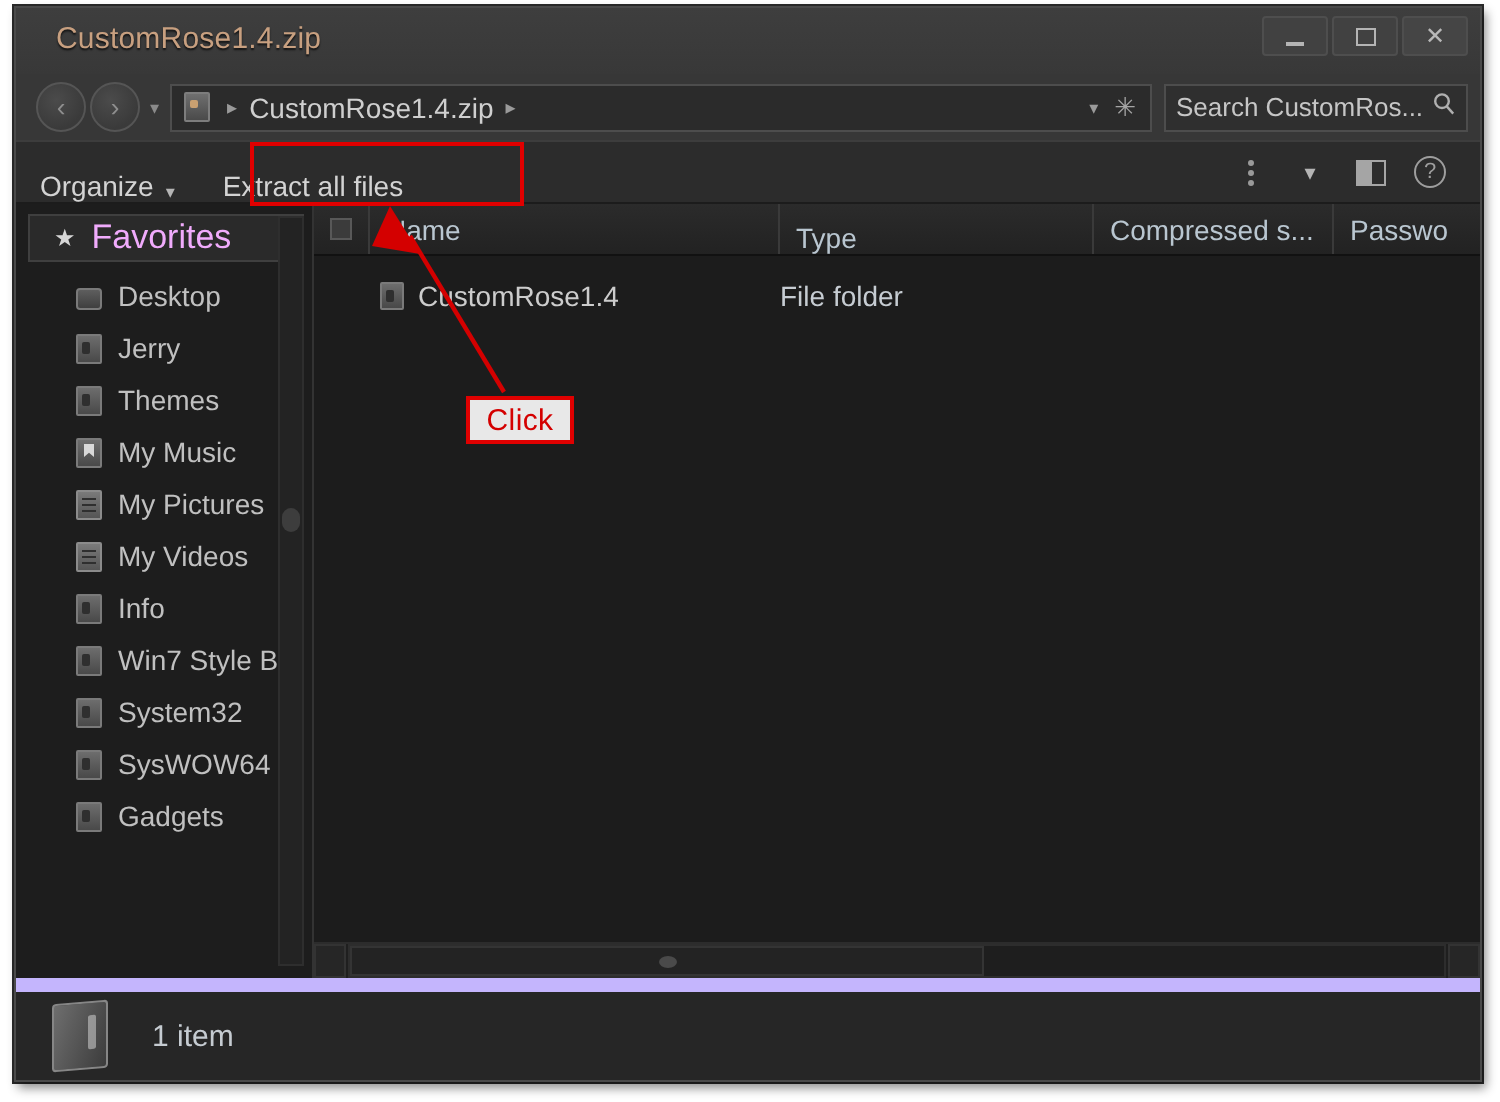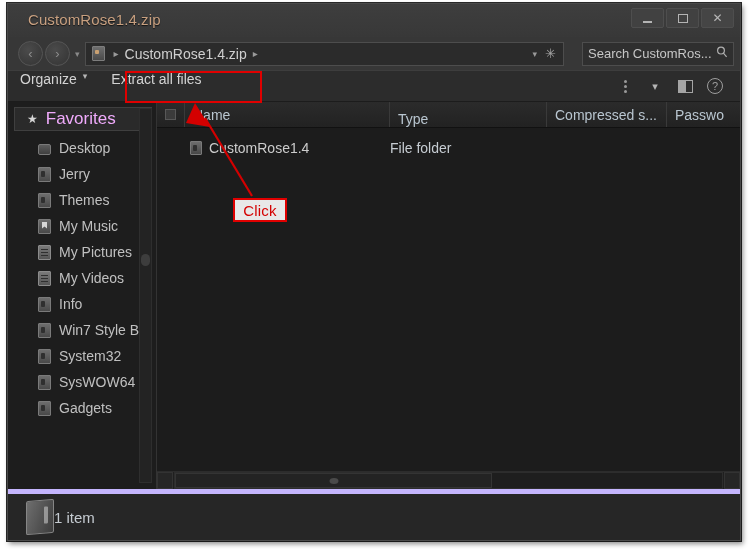--- a/index.html
+++ b/index.html
@@ -140,21 +140,21 @@
     display: flex; align-items: center; gap: 8px;
     padding-right: 3px;
     flex: 0 0 auto;
   }
   .addr-down { color: #9a9a9a; font-size: 9px; }
   .addr-refresh { color: #a5a5a5; font-size: 13px; }
   .searchbox {
     width: 152px; height: 24px;
     background: #2f2f2f;
     border: 1px solid #4d4d4d;
-    margin-left: 18px;
+    margin-left: 6px;
     display: flex; align-items: center;
     padding: 0 5px;
     flex: 0 0 auto;
   }
   .search-text {
     color: #c6c6c6; font-size: 13px; white-space: nowrap; overflow: hidden;
     flex: 1 1 auto;
   }
   .search-icon { color: #b0b0b0; font-size: 13px; flex: 0 0 auto;}
 
@@ -167,21 +167,21 @@
     border-bottom: 1px solid #1c1c1c;
     display: flex;
     align-items: center;
     flex: 0 0 auto;
   }
   .tb-item {
     color: #d3d3d3;
     font-size: 14px;
     padding: 0 12px;
     height: 100%;
-    display: flex; align-items: flex-start; gap: 6px;
+    display: flex; align-items: flex-end; gap: 6px;
     white-space: nowrap;
   }
   .tb-caret { font-size: 9px; color: #b5b5b5; }
   .tb-extract {
     position: relative;
   }
   .tb-right {
     margin-left: auto;
     display: flex; align-items: center; gap: 0px;
     padding-right: 10px;
@@ -406,24 +406,25 @@
     width: 9px; height: 6px;
     background: #4a4a4a;
     border-radius: 50%;
   }
 
   
   .statusbar {
     height: 51px;
     flex: 0 0 auto;
     background: #262626;
-    border-top: 5px solid #c4b5fd;
+    border-top: 7px solid #c4b5fd;
     display: flex;
     align-items: center;
     padding-left: 18px;
+    gap: 22px;
   }
   .status-icon {
     width: 28px; height: 34px;
     background: linear-gradient(110deg,#6e6e6e,#3c3c3c);
     border: 1px solid #868686;
     border-radius: 2px;
     position: relative;
     transform: skewY(-5deg);
   }
   .status-icon:after {

